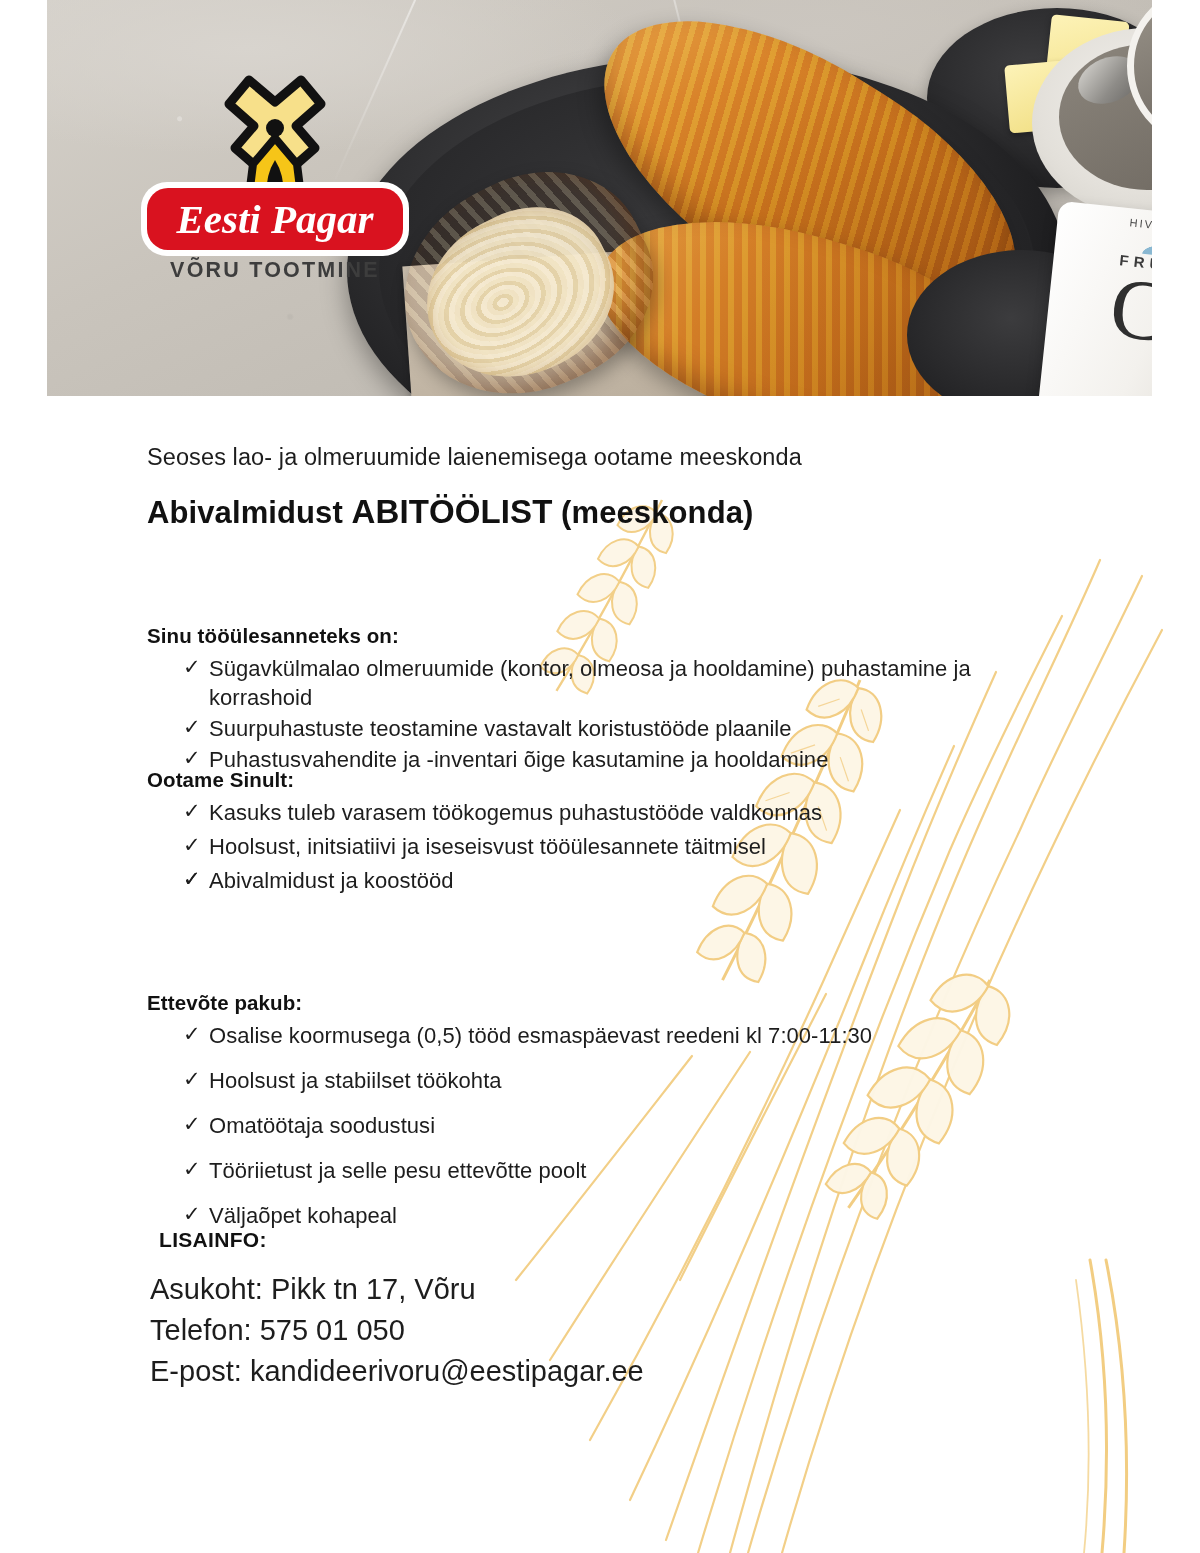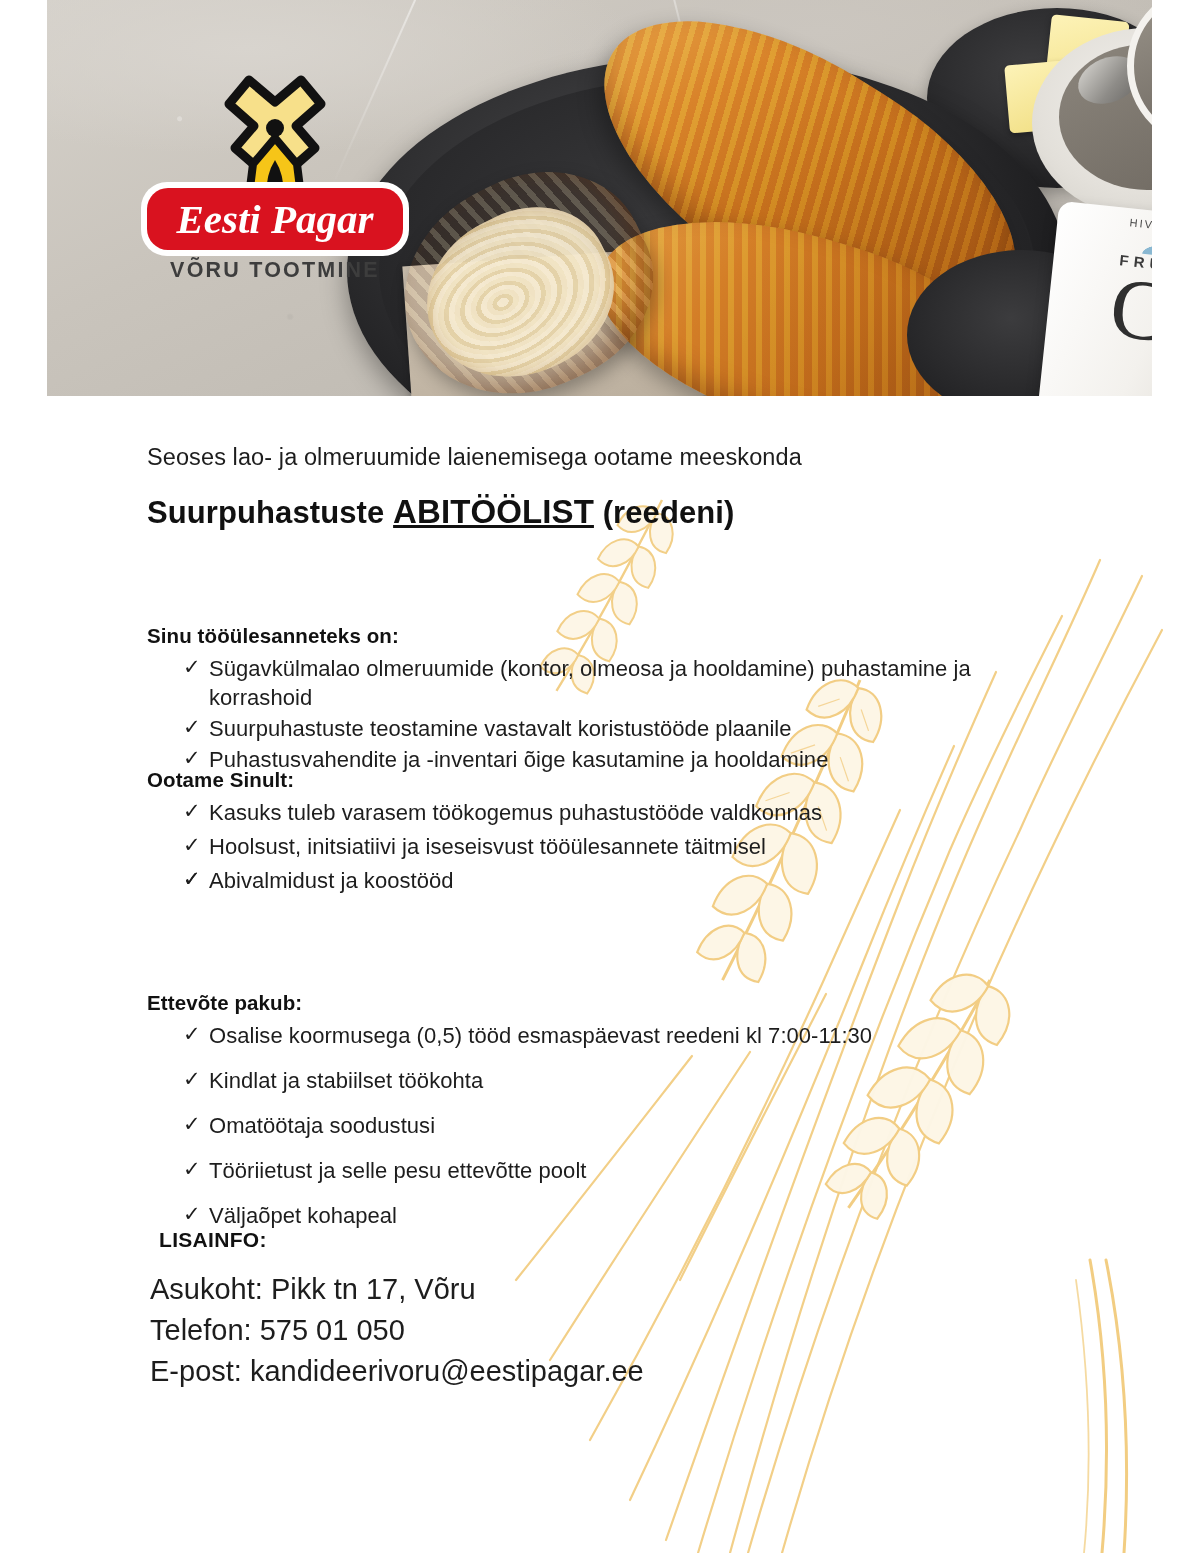--- a/index.html
+++ b/index.html
@@ -159,21 +159,21 @@
   
   .content{position:absolute;left:0;top:0;width:1200px;height:1553px;border-radius:13px;}
   .intro{
     position:absolute;left:147px;top:443px;width:860px;
     font-size:23.5px;line-height:1.25;color:#1d1d1d;letter-spacing:.1px;
   }
   .headline{
     position:absolute;left:147px;top:493px;width:900px;
     font-size:31px;font-weight:bold;color:#111;letter-spacing:.1px;
   }
-  .headline .caps{font-size:33px;text-decoration:underline;}
+  .headline .caps{font-size:33px;}
 
   .section{position:absolute;left:147px;width:930px;}
   .sec-title{
     font-size:20.5px;font-weight:bold;color:#111;margin:0 0 6px 0;letter-spacing:.1px;
   }
   ul.bullets{list-style:none;margin:0;padding:0;}
   ul.bullets li{
     position:relative;padding-left:62px;
     font-size:22px;line-height:1.32;color:#1d1d1d;letter-spacing:.05px;
   }
@@ -330,21 +330,21 @@
         <path d="M646 900 C660 1000 662 1090 654 1173" stroke-width="1.8" opacity=".75"></path>
       </g>
     </svg>
   </div>
 
   <div class="content">
 
     <div class="intro">Seoses lao- ja olmeruumide laienemisega ootame meeskonda</div>
 
     <div class="headline">
-      <span>Suurpuhastuste </span><span class="caps">ABITÖÖLIST</span><span> (reedeni)</span>
+      <span>Abivalmidust </span><span class="caps">ABITÖÖLIST</span><span> (meeskonda)</span>
     </div>
 
     <div class="section sec-tasks">
       <div class="sec-title">Sinu tööülesanneteks on:</div>
       <ul class="bullets">
         <li><span class="tick">✓</span><span>Sügavkülmalao olmeruumide (kontor, olmeosa ja hooldamine) puhastamine ja korrashoid</span></li>
         <li><span class="tick">✓</span><span>Suurpuhastuste teostamine vastavalt koristustööde plaanile</span></li>
         <li><span class="tick">✓</span><span>Puhastusvahendite ja -inventari õige kasutamine ja hooldamine</span></li>
       </ul>
     </div>
@@ -356,21 +356,21 @@
         <li><span class="tick">✓</span><span>Hoolsust, initsiatiivi ja iseseisvust tööülesannete täitmisel</span></li>
         <li><span class="tick">✓</span></li>
         <li><span class="tick">✓</span><span>Abivalmidust ja koostööd</span></li>
       </ul>
     </div>
 
     <div class="section sec-offer">
       <div class="sec-title">Ettevõte pakub:</div>
       <ul class="bullets">
         <li><span class="tick">✓</span><span>Osalise koormusega (0,5) tööd esmaspäevast reedeni kl 7:00-11:30</span></li>
-        <li><span class="tick">✓</span><span>Kindlat ja stabiilset töökohta</span></li>
+        <li><span class="tick">✓</span><span>Hoolsust ja stabiilset töökohta</span></li>
         <li><span class="tick">✓</span><span>Omatöötaja soodustusi</span></li>
         <li><span class="tick">✓</span><span>Tööriietust ja selle pesu ettevõtte poolt</span></li>
         <li><span class="tick">✓</span><span>Väljaõpet kohapeal</span></li>
       </ul>
     </div>
 
     <div class="contact">
       <div class="lbl">LISAINFO:</div>
       <div class="line first">Asukoht: Pikk tn 17, Võru</div>
       <div class="line first">Telefon: 575 01 050</div>

